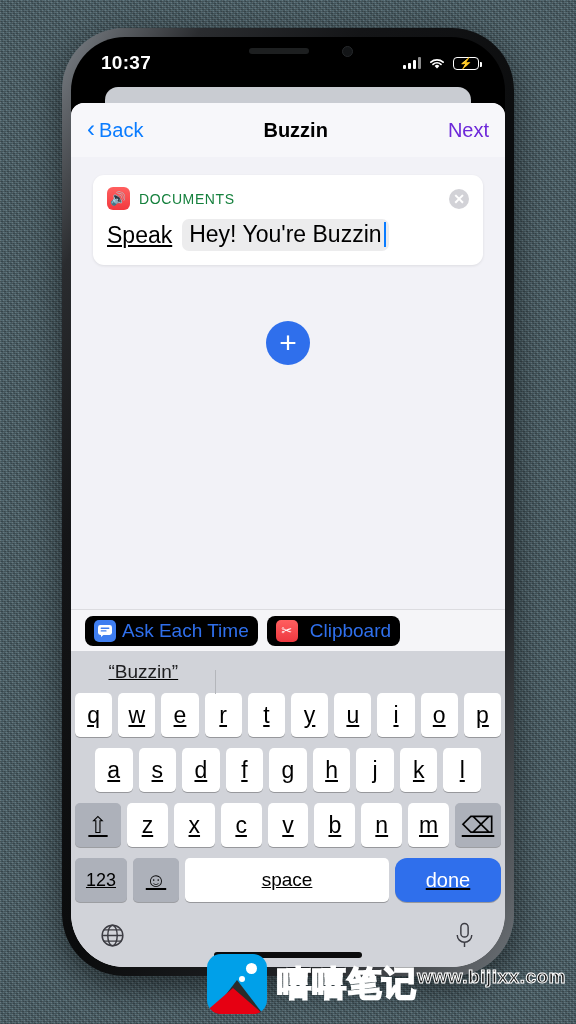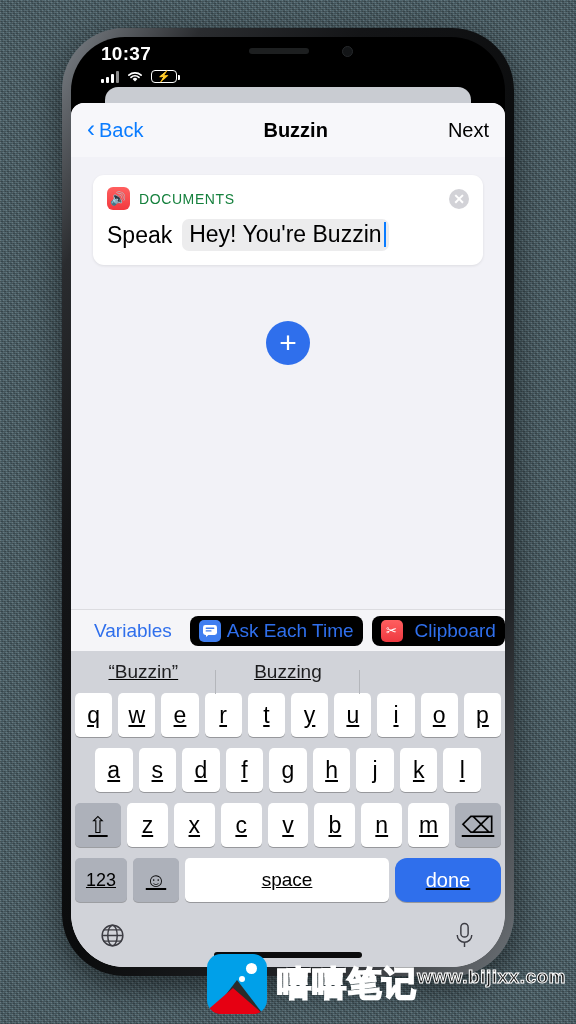--- a/index.html
+++ b/index.html
@@ -52,24 +52,23 @@
     width: 11px; height: 11px; border-radius: 50%;
     background: #131517;
     border: 1px solid #26292c;
   }
 
   
   #status-bar {
     position: relative; z-index: 41;
     height: 46px;
     color: #fff;
-    display: flex; 
+    display: flex; align-items: center;
     justify-content: space-between;
     padding: 6px 26px 0 30px;
-    flex-direction: column;
   }
   #status-time { font-size: 19px; font-weight: bold; letter-spacing: .3px; }
   #status-icons { display: flex; align-items: center; gap: 7px; }
   .sig-bars { display: flex; align-items: flex-end; gap: 2px; height: 12px; }
   .sig-bars i { width: 3px; background: #fff; border-radius: 1px; display: block; }
   .sig-bars i:nth-child(1){height:4px}
   .sig-bars i:nth-child(2){height:6px}
   .sig-bars i:nth-child(3){height:9px}
   .sig-bars i:nth-child(4){height:12px;background:#8b8b8b}
   .batt {
@@ -101,21 +100,21 @@
   
   #nav-bar {
     height: 54px; flex: 0 0 54px;
     display: flex; align-items: center;
     padding: 0 16px;
     background: #f7f7fa;
   }
   #back-button { display:flex; align-items:center; gap:4px; color:#0a7cff; font-size:20px; }
   #back-chevron { font-size: 24px; line-height: 1; font-weight: 300; margin-top:-2px;}
   #nav-title { flex:1; text-align:center; font-size:20px; font-weight:bold; color:#000; }
-  #next-button { color:#000000; font-size:20px; }
+  #next-button { color:#6d28d9; font-size:20px; }
 
   
   #action-area { flex: 1 1 auto; position: relative; background:#f2f2f7; }
   #action-card {
     position: absolute; left: 22px; right: 22px; top: 18px;
     background:#fff; border-radius: 11px;
     box-shadow: 0 1px 3px rgba(0,0,0,.09);
     overflow: hidden;
   }
   #card-header {
@@ -132,21 +131,21 @@
   #close-icon {
     width:20px; height:20px; border-radius:50%;
     background:#d2d2d7; color:#fff; font-size:14px;
     display:flex; align-items:center; justify-content:center;
     font-weight:bold;
   }
   #speak-row {
     display:flex; align-items:center; gap:10px;
     padding: 7px 14px 14px 14px;
   }
-  #speak-label { font-size:23px; color:#000; font-weight:500; }
+  #speak-label { font-size:23px; color:#000; font-weight:500;text-decoration:underline; }
   #speak-value {
     font-size:23px; color:#000; font-weight:500;
     background:#ececed; border-radius:7px;
     padding: 2px 3px 3px 7px;
     display:flex; align-items:center;
   }
   #text-caret {
     display:inline-block; width:2px; height:25px;
     background:#0a7cff; margin-left:2px;
   }
@@ -307,23 +306,20 @@
               <span id="text-caret"></span>
             </span>
           </div>
 
         </div>
 
         <div id="add-button">+</div>
       </div>
 
       <div id="variables-bar">
-        <div class="var-item">
-          <span>Variables</span>
-        </div>
         <div class="var-item pill">
           <span class="var-ico blue">
             <svg width="14" height="12" viewBox="0 0 14 12">
                 <rect x="0" y="0" width="14" height="10" rx="2.4" fill="#fff"></rect>
                 <path d="M3 9.5 3 12 6 9.5z" fill="#fff"></path>
                 <rect x="2.6" y="2.6" width="8.8" height="1.3" rx=".6" fill="#3f7ef0"></rect>
                 <rect x="2.6" y="5.3" width="6" height="1.3" rx=".6" fill="#3f7ef0"></rect>
               </svg>
           </span>
           <span>Ask Each Time</span>
@@ -332,21 +328,20 @@
           <span class="var-ico red">✂</span>
           <span></span>
           <span>Clipboard</span>
         </div>
 
       </div>
 
       <div id="keyboard">
         <div id="suggestions">
           <div class="sug">“Buzzin”</div>
-          <div class="sug">Buzzing</div>
           <div class="sug"></div>
         </div>
 
         <div class="kb-row" id="row1">
           <div class="key">q</div>
           <div class="key">w</div>
           <div class="key">e</div>
           <div class="key">r</div>
           <div class="key">t</div>
           <div class="key">y</div>

